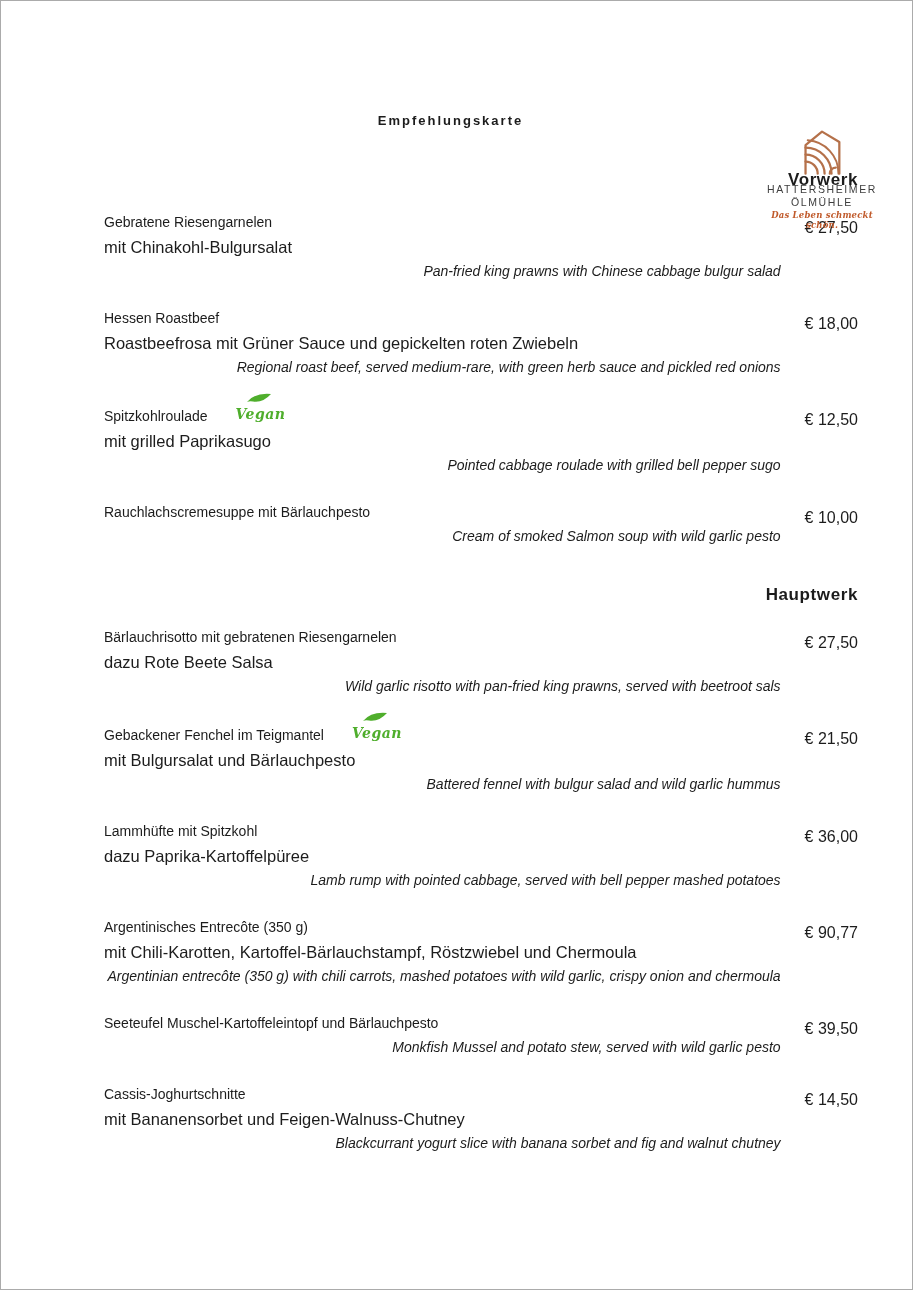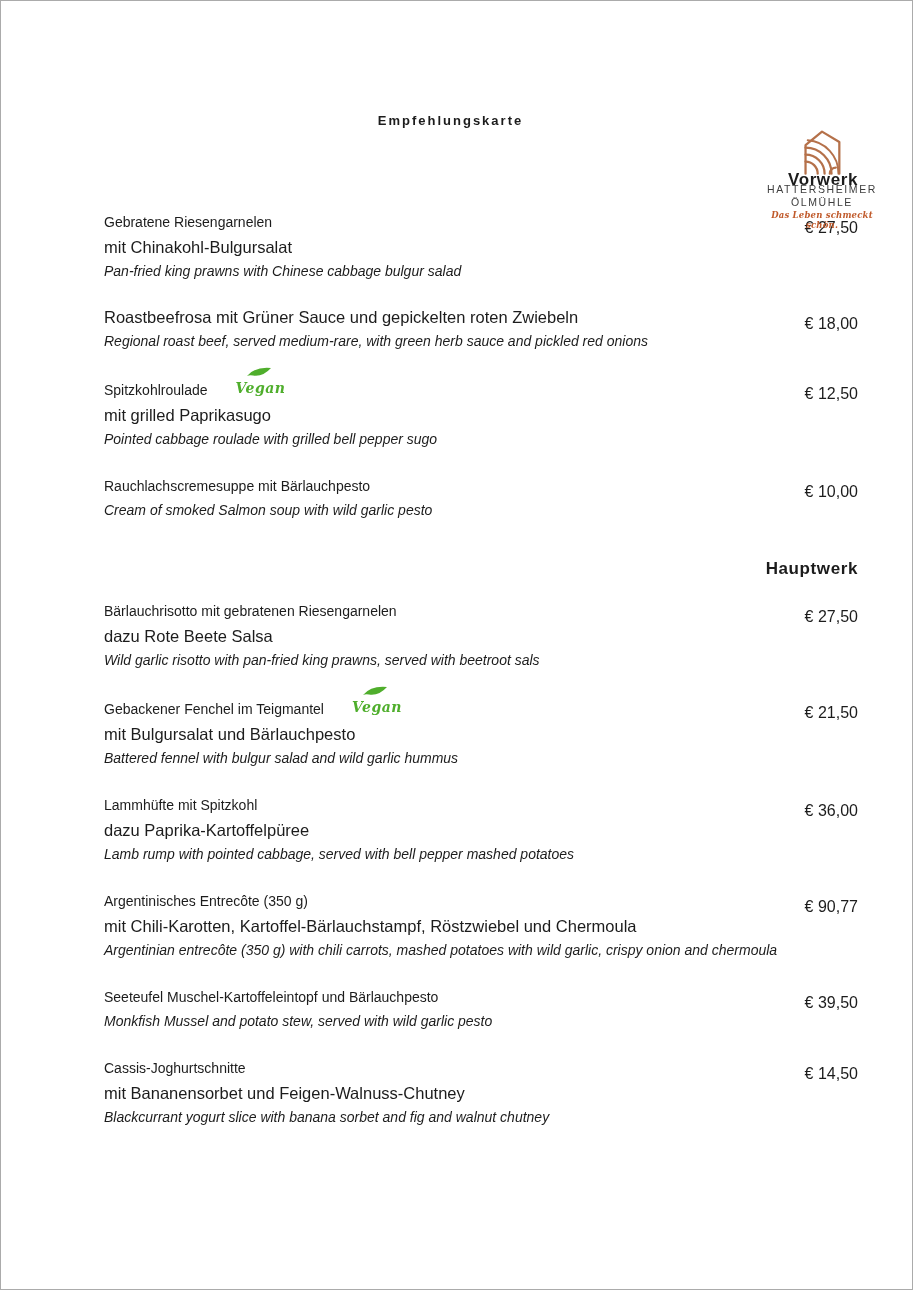--- a/index.html
+++ b/index.html
@@ -52,20 +52,21 @@
     display: flex; justify-content: space-between; align-items: flex-start;
     margin-bottom: 22px;
   }
   .item-text { flex: 1 1 auto; min-width: 0; padding-right: 24px; }
   .item-name-row { line-height: 25px; }
   .item-name { font-size: 14px; }
   .item-subtitle { font-size: 16.5px; line-height: 25px; }
   .item-desc {
     font-size: 14px; font-style: italic; line-height: 23px;
     max-width: 690px;
+    text-align: right;
   }
   .item-price {
     flex: 0 0 auto; white-space: nowrap;
     font-size: 16px; line-height: 25px; margin-top: 6px; text-align: center;
   }
 
   
   .vegan-badge {
     position: relative; display: inline-block;
     margin-left: 28px; vertical-align: 2px;
@@ -113,20 +114,23 @@
         <span class="item-name">Gebratene Riesengarnelen</span>
       </div>
       <div class="item-subtitle">mit Chinakohl-Bulgursalat</div>
       <div class="item-desc">Pan-fried king prawns with Chinese cabbage bulgur salad</div>
     </div>
     <div class="item-price">€ 27,50</div>
   </div>
 
   <div class="menu-item">
     <div class="item-text">
+      <div class="item-name-row">
+        <span class="item-name">Hessen Roastbeef</span>
+      </div>
       <div class="item-subtitle">Roastbeefrosa mit Grüner Sauce und gepickelten roten Zwiebeln</div>
       <div class="item-desc">Regional roast beef, served medium-rare, with green herb sauce and pickled red onions</div>
     </div>
     <div class="item-price">€ 18,00</div>
   </div>
 
   <div class="menu-item">
     <div class="item-text">
       <div class="item-name-row">
         <span class="item-name">Spitzkohlroulade</span><span class="vegan-badge">

